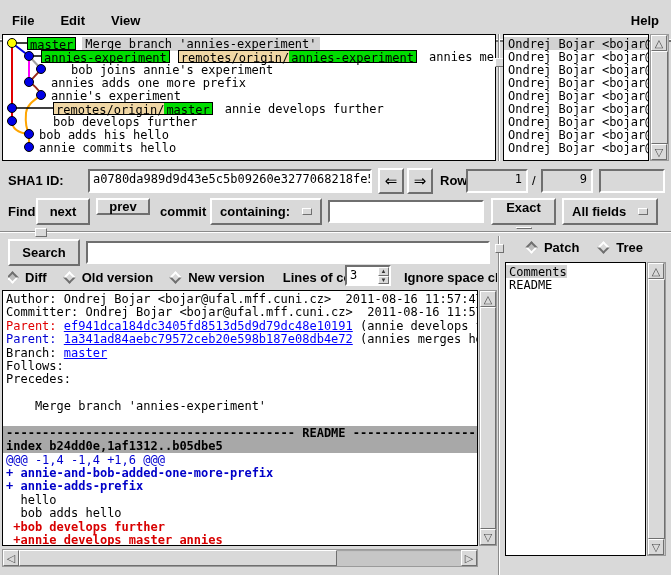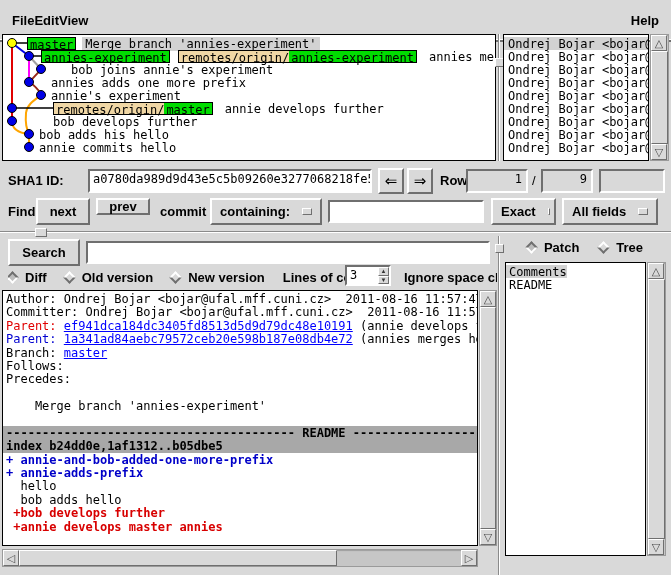--- a/index.html
+++ b/index.html
@@ -16,21 +16,21 @@
   .abs{position:absolute;}
   .bold{font-weight:bold;}
   .uilabel{font:bold 13px "Liberation Sans",sans-serif;color:#000;white-space:nowrap;}
   .raised{background:var(--bg);border:2px solid;border-color:var(--light) var(--dark) var(--dark) var(--light);}
   .sunken{border:2px solid;border-color:var(--dark) var(--light) var(--light) var(--dark);}
   .btn{display:flex;align-items:center;justify-content:center;cursor:default;}
   .entry{background:#fff;font:12px "DejaVu Sans Mono",monospace;padding:1px 3px;white-space:nowrap;overflow:hidden;}
   .grayfield{background:var(--bg);font:12px "DejaVu Sans Mono",monospace;padding:1px 4px;text-align:right;overflow:hidden;}
 
   
-  #menubar{left:0;top:0;width:671px;height:42px;border-bottom:2px solid;border-color:var(--dark);box-shadow:inset 0 -1px 0 var(--light);display:flex;align-items:center;padding:0 12px;}
+  #menubar{left:0;top:0;width:671px;height:42px;border-bottom:2px solid;border-color:var(--dark);box-shadow:inset 0 -1px 0 var(--light);display:flex;align-items:center;gap:26px;padding:0 12px;}
   #menubar .spacer{flex:1;}
 
   
   .canvas{background:#fff;border:1px solid #000;overflow:hidden;}
   #graph-pane{left:2px;top:34px;width:494px;height:127px;}
   #author-pane{left:503px;top:34px;width:146px;height:127px;}
   .grow{position:absolute;left:0;height:13px;display:flex;align-items:center;white-space:nowrap;font:12px "DejaVu Sans Mono",monospace;width:100%;}
   .gtext{white-space:pre;}
   .sel-bg{background:var(--selection);padding:0 3px;}
   .badge{display:inline-flex;border:1px solid #000;height:13px;line-height:11px;font:12px "DejaVu Sans Mono",monospace;flex:none;}
@@ -200,21 +200,21 @@
 
 <span class="abs uilabel" style="left:8px;top:204px;">Find</span>
 <div class="abs raised btn uilabel" style="left:36px;top:198px;width:54px;height:27px;">next</div>
 <div class="abs raised btn uilabel" style="left:96px;top:198px;width:54px;height:17px;">prev</div>
 <span class="abs uilabel" style="left:160px;top:204px;">commit</span>
 <div class="abs raised opt uilabel" style="left:210px;top:198px;width:112px;height:27px;">
   <span>containing:</span>
   <span class="bar"></span>
 </div>
 <div class="abs sunken entry" style="left:328px;top:200px;width:156px;height:23px;"></div>
-<div class="abs raised opt uilabel" style="left:491px;top:198px;width:65px;height:27px;">
+<div class="abs raised opt uilabel" style="left:491px;top:198px;width:65px;height:27px;flex-direction:column;">
   <span>Exact</span>
   <span class="bar"></span>
 </div>
 <div class="abs raised opt uilabel" style="left:562px;top:198px;width:96px;height:27px;">
   <span>All fields</span>
   <span class="bar"></span>
 </div>
 
 <div id="main-sash" class="abs"></div>
 <div class="abs grip" style="left:35px;top:228px;width:12px;height:9px;"></div>
@@ -254,20 +254,21 @@
     <div class="dl"><span class="seg p1">Parent: </span><span class="seg link">ef941dca184dc3405fd8513d5d9d79dc48e10191</span><span class="seg"> (annie develops f</span></div>
     <div class="dl"><span class="seg p2">Parent: </span><span class="seg link">1a341ad84aebc79572ceb20e598b187e08db4e72</span><span class="seg"> (annies merges he</span></div>
     <div class="dl"><span class="seg">Branch: </span><span class="seg link">master</span></div>
     <div class="dl"><span class="seg">Follows: </span></div>
     <div class="dl"><span class="seg">Precedes: </span></div>
     <div class="dl"><span class="seg"></span></div>
     <div class="dl"><span class="seg">    Merge branch 'annies-experiment'</span></div>
     <div class="dl"><span class="seg"></span></div>
     <div class="dl sep"><span class="seg">---------------------------------------- README ------------------------------</span></div>
     <div class="dl sep"><span class="seg">index b24dd0e,1af1312..b05dbe5</span></div>
+    <div class="dl hunk"><span class="seg">@@@ -1,4 -1,4 +1,6 @@@</span></div>
     <div class="dl addb"><span class="seg">+ annie-and-bob-added-one-more-prefix</span></div>
     <div class="dl addb"><span class="seg">+ annie-adds-prefix</span></div>
     <div class="dl"><span class="seg">  hello</span></div>
     <div class="dl"><span class="seg">  bob adds hello</span></div>
     <div class="dl addr"><span class="seg"> +bob develops further</span></div>
     <div class="dl addr"><span class="seg"> +annie develops master annies</span></div>
   </div>
 
 <div class="abs sb sb-v" style="left:479px;top:290px;width:18px;height:256px;">
   <div class="sb-btn">△</div>

